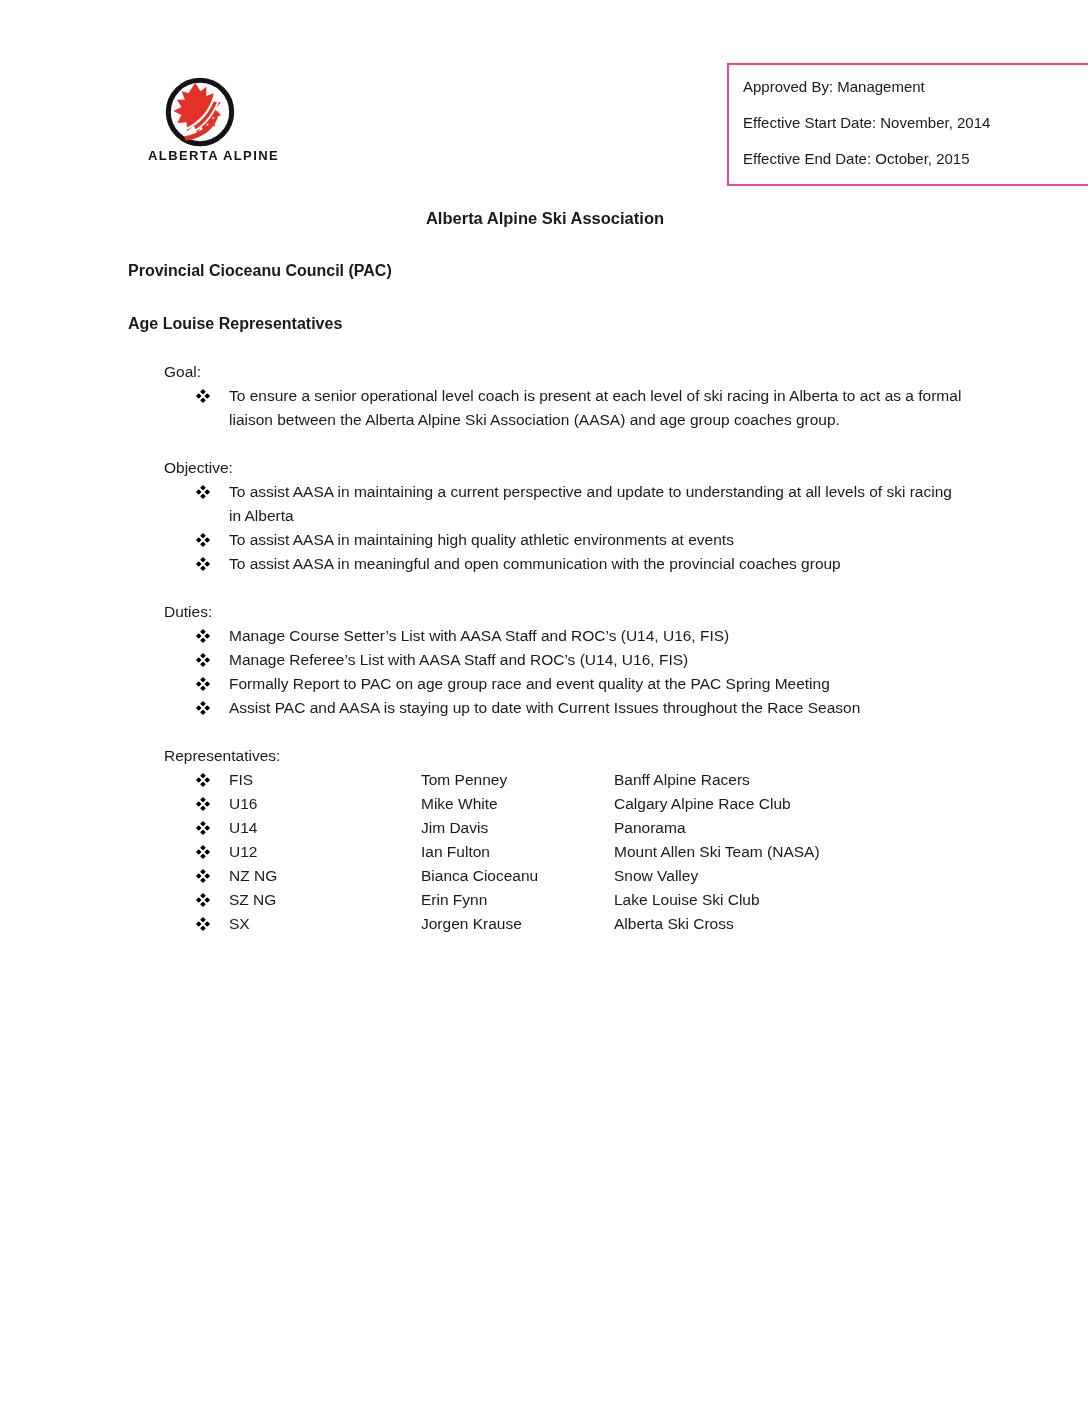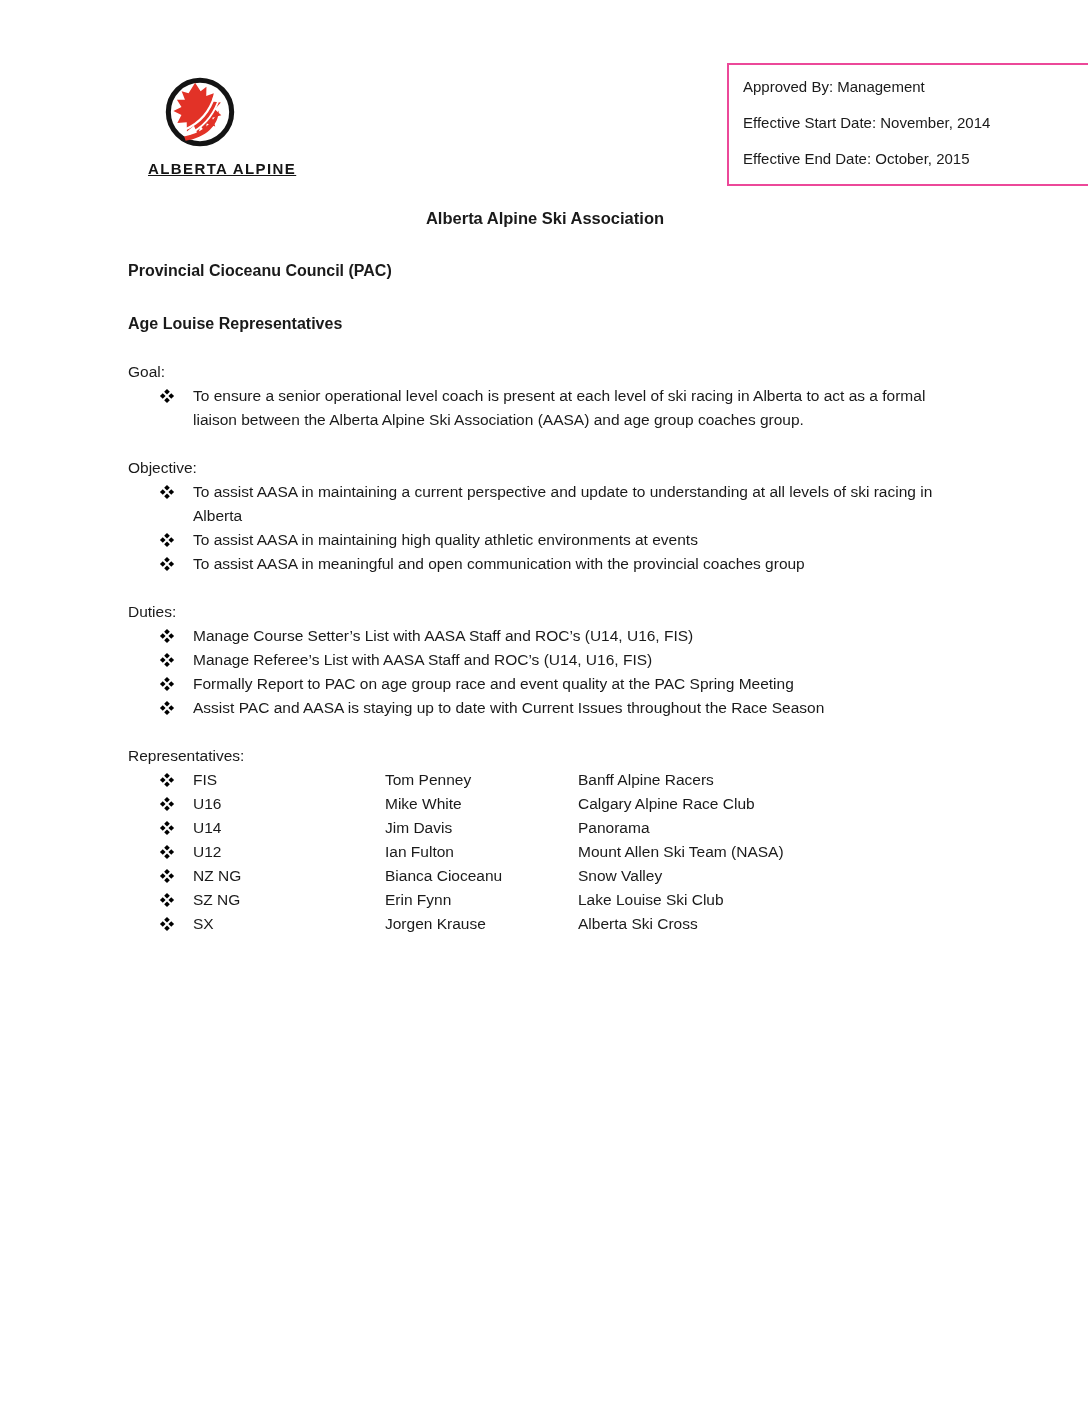--- a/index.html
+++ b/index.html
@@ -16,27 +16,26 @@
 
   
   .logo-wrap {
     position: absolute;
     left: 148px; top: 76px;
     width: 104px;
     text-align: center;
   }
   .logo-svg { display: block; margin: 0 auto; }
   .logo-caption {
-    margin-top: 12px;
-    font-size: 15px;
+    margin-top: 0;
+    font-size: 13px;
     font-weight: bold;
     letter-spacing: 1.4px;
     color: #141414;
     white-space: nowrap;
-    text-decoration: underline;
   }
   .approval-box {
     position: absolute;
     left: 727px; top: 63px;
     width: 408px; height: 123px;
     border: 2px solid #ec4899;
     padding: 12px 0 0 14px;
     font-size: 15px;
     line-height: 20px;
   }
@@ -55,21 +54,21 @@
     font-weight: bold;
     font-size: 16.5px;
     line-height: 24px;
   }
   .doc-subtitle {
     font-weight: bold;
     font-size: 16px;
     line-height: 24px;
     margin-top: 29px;
   }
-  .section { margin-top: 24px; }
+  .section { margin-top: 24px; margin-left: 36px; }
   .section-heading { line-height: 24px; }
 
   .bullet-item {
     position: relative;
     padding-left: 65px;
     line-height: 24px;
   }
   .bullet-glyph {
     position: absolute;
     left: 34px; top: 7px;

